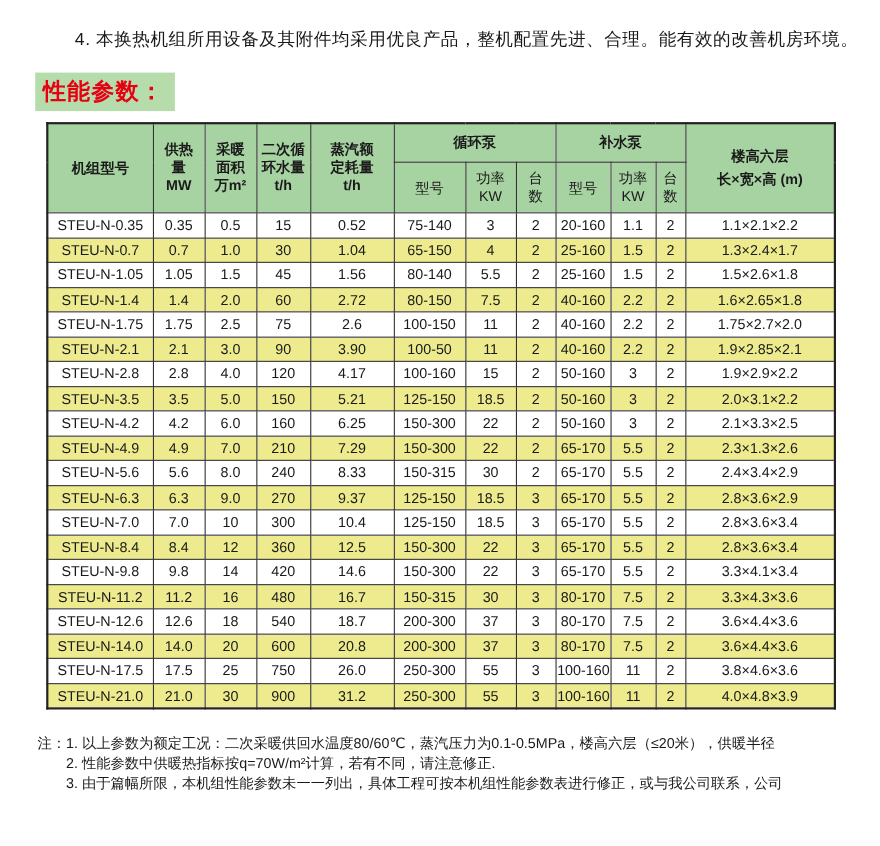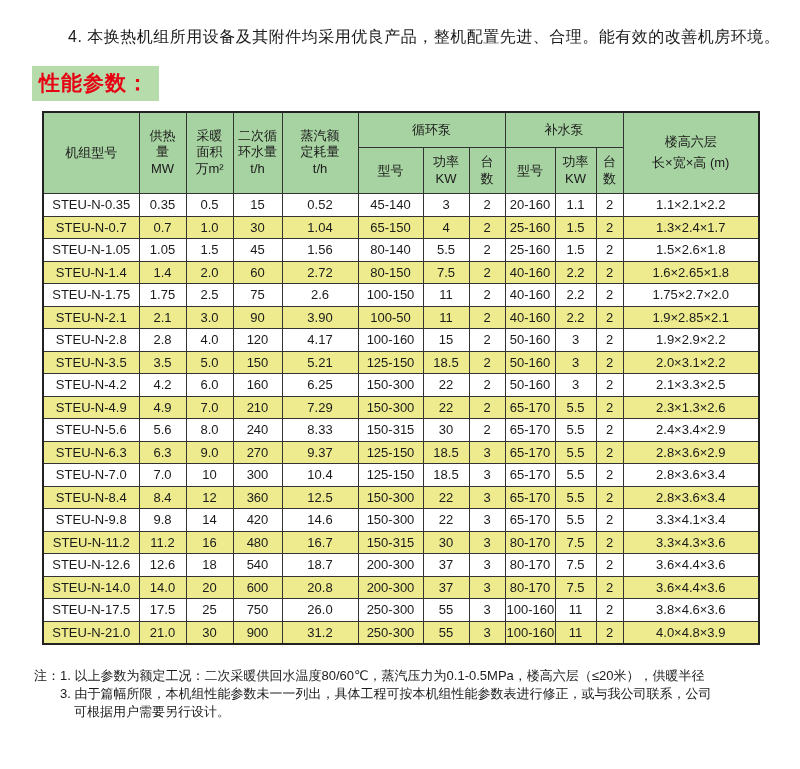--- a/index.html
+++ b/index.html
@@ -34,21 +34,21 @@
   }
   .perf-table th,.perf-table td{
     border:1px solid var(--border);
     text-align:center;vertical-align:middle;
     padding:0 1px;overflow:hidden;white-space:nowrap;
   }
   .perf-table thead th{
     background:var(--header-green);
     font-weight:normal;
   }
-  .perf-table thead tr.tier1 th{height:36px;}
+  .perf-table thead tr.tier1 th{height:36px;font-weight:bold;}
   .perf-table thead tr.tier2 th{height:46px;}
   .perf-table thead th .hline{line-height:1.3;}
   .perf-table thead th .hline2{line-height:1.6;}
   .perf-table tbody td{height:21.5px;line-height:21.5px;}
   .perf-table tbody tr:nth-child(even){background:var(--row-yellow);}
   .perf-table tbody tr:nth-child(odd){background:#ffffff;}
   .notes{
     display:flex;margin:22px 20px 0 34px;
     font-size:13px;line-height:18px;
   }
@@ -132,21 +132,21 @@
       </th>
     </tr>
   </thead>
   <tbody>
       <tr>
         <td>STEU-N-0.35</td>
         <td>0.35</td>
         <td>0.5</td>
         <td>15</td>
         <td>0.52</td>
-        <td>45-140</td>
+        <td>75-140</td>
         <td>3</td>
         <td>2</td>
         <td>20-160</td>
         <td>1.1</td>
         <td>2</td>
         <td>1.1×2.1×2.2</td>
       </tr>
       <tr>
         <td>STEU-N-0.7</td>
         <td>0.7</td>
@@ -416,20 +416,22 @@
     </tbody>
 </table>
 
 <div class="notes">
   <div class="note-label">注：</div>
   <div class="notes-list">
       <div class="note-item">
         <div>1. 以上参数为额定工况：二次采暖供回水温度80/60℃，蒸汽压力为0.1-0.5MPa，楼高六层（≤20米），供暖半径</div>
       </div>
       <div class="note-item">
+        <div>2. 性能参数中供暖热指标按q=70W/m²计算，若有不同，请注意修正.</div>
+      </div>
+      <div class="note-item">
         <div>3. 由于篇幅所限，本机组性能参数未一一列出，具体工程可按本机组性能参数表进行修正，或与我公司联系，公司</div>
-        <div class="note-cont">可根据用户需要另行设计。</div>
       </div>
     </div>
 </div>
 
 
 
 
 </body></html>

